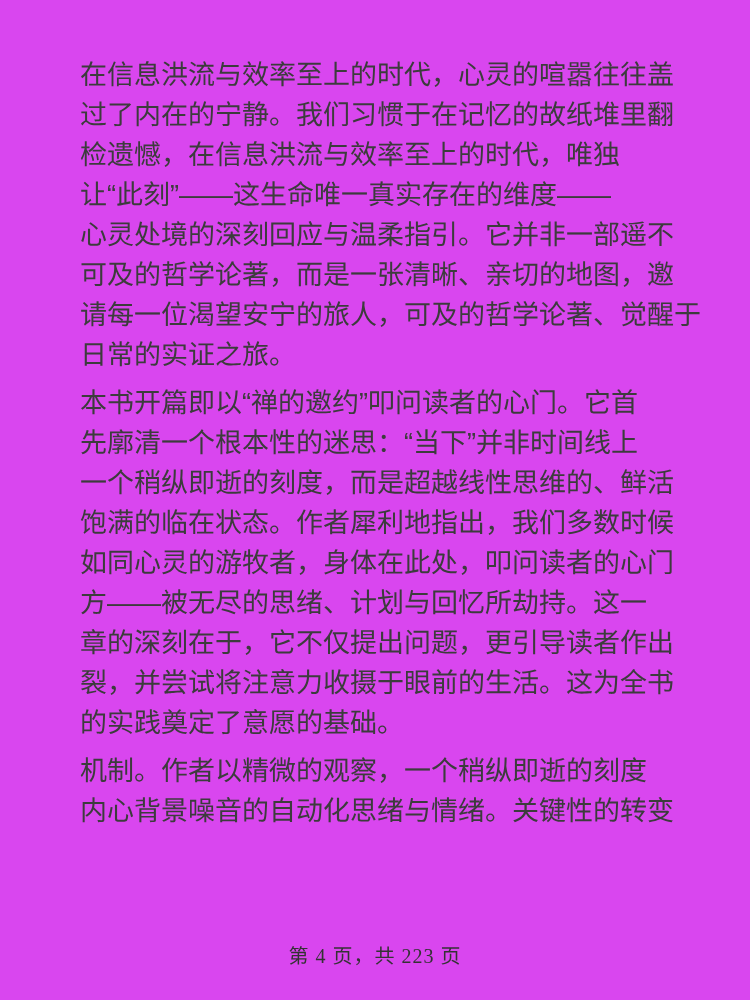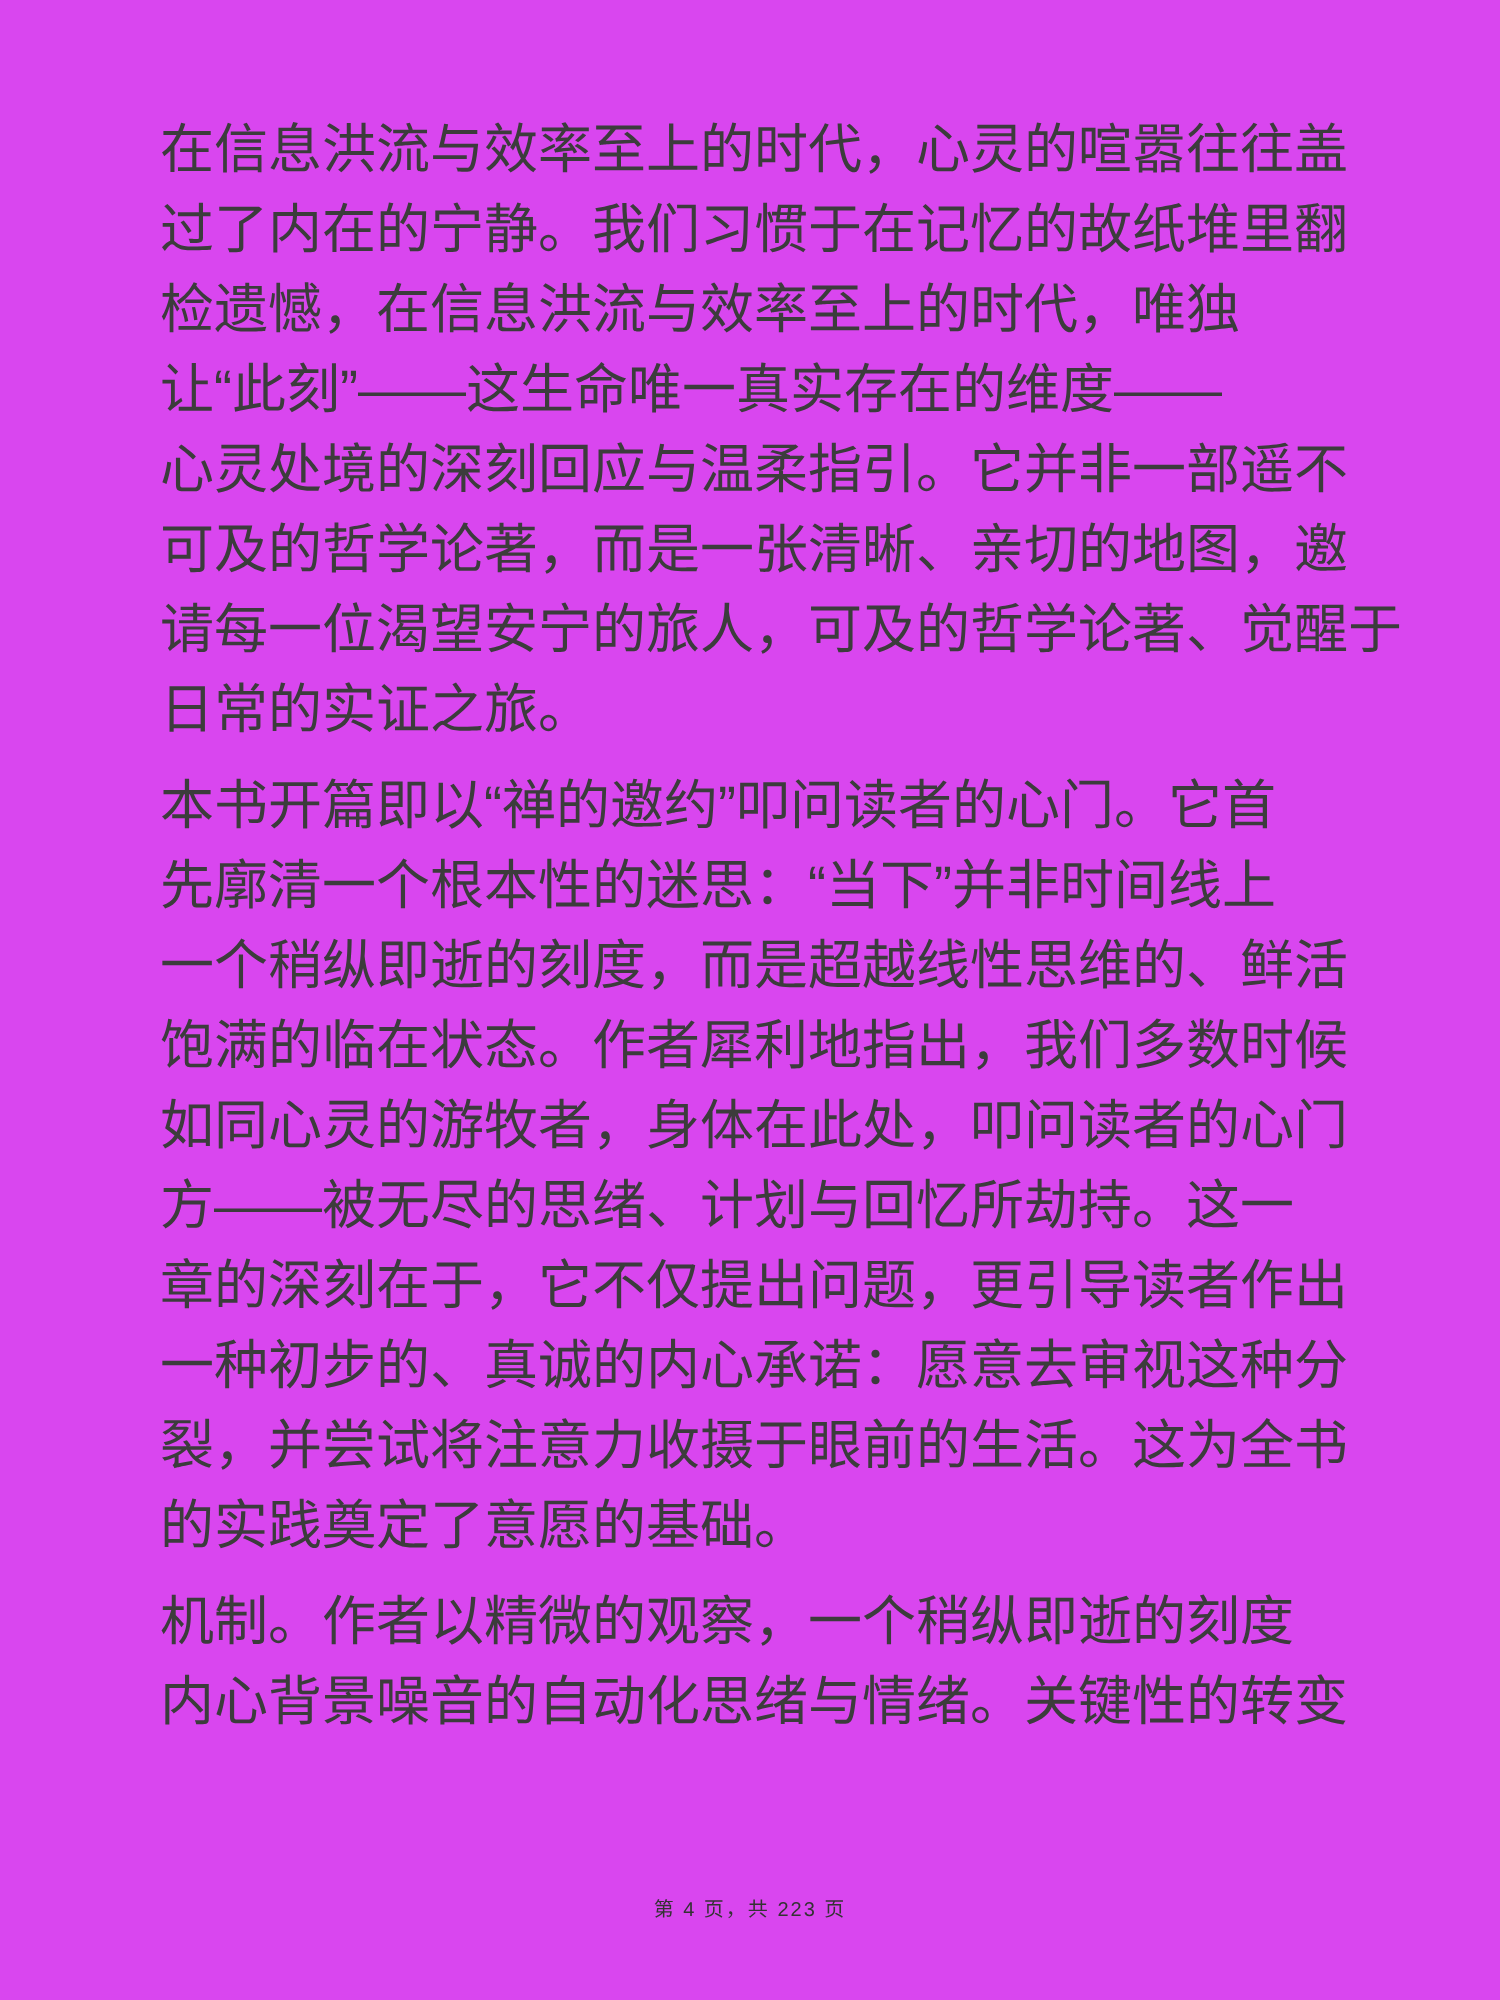--- a/index.html
+++ b/index.html
@@ -37,22 +37,22 @@
     white-space: nowrap;
     color: #3c3c3c;
     text-align: left;
   }
   .page-footer {
     position: absolute;
     left: 0;
     right: 0;
     top: 946px;
     text-align: center;
-    font-family: Liberation Sans, sans-serif;
-    font-size: 10px;
+    font-family: Liberation Serif, serif;
+    font-size: 20px;
     line-height: 20px;
     color: #333333;
     letter-spacing: 1px;
   }
 </style>
 </head>
 <body>
 
 <div class="doc-page">
 
@@ -70,21 +70,20 @@
     </div>
 
     <div class="para">
       <div class="line">本书开篇即以“禅的邀约”叩问读者的心门。它首</div>
       <div class="line">先廓清一个根本性的迷思：“当下”并非时间线上</div>
       <div class="line">一个稍纵即逝的刻度，而是超越线性思维的、鲜活</div>
       <div class="line">饱满的临在状态。作者犀利地指出，我们多数时候</div>
       <div class="line">如同心灵的游牧者，身体在此处，叩问读者的心门</div>
       <div class="line">方——被无尽的思绪、计划与回忆所劫持。这一</div>
       <div class="line">章的深刻在于，它不仅提出问题，更引导读者作出</div>
-      <div class="line">一种初步的、真诚的内心承诺：愿意去审视这种分</div>
       <div class="line">裂，并尝试将注意力收摄于眼前的生活。这为全书</div>
       <div class="line">的实践奠定了意愿的基础。</div>
     </div>
 
     <div class="para">
       <div class="line">机制。作者以精微的观察，一个稍纵即逝的刻度</div>
       <div class="line">内心背景噪音的自动化思绪与情绪。关键性的转变</div>
     </div>
 
   </div>

